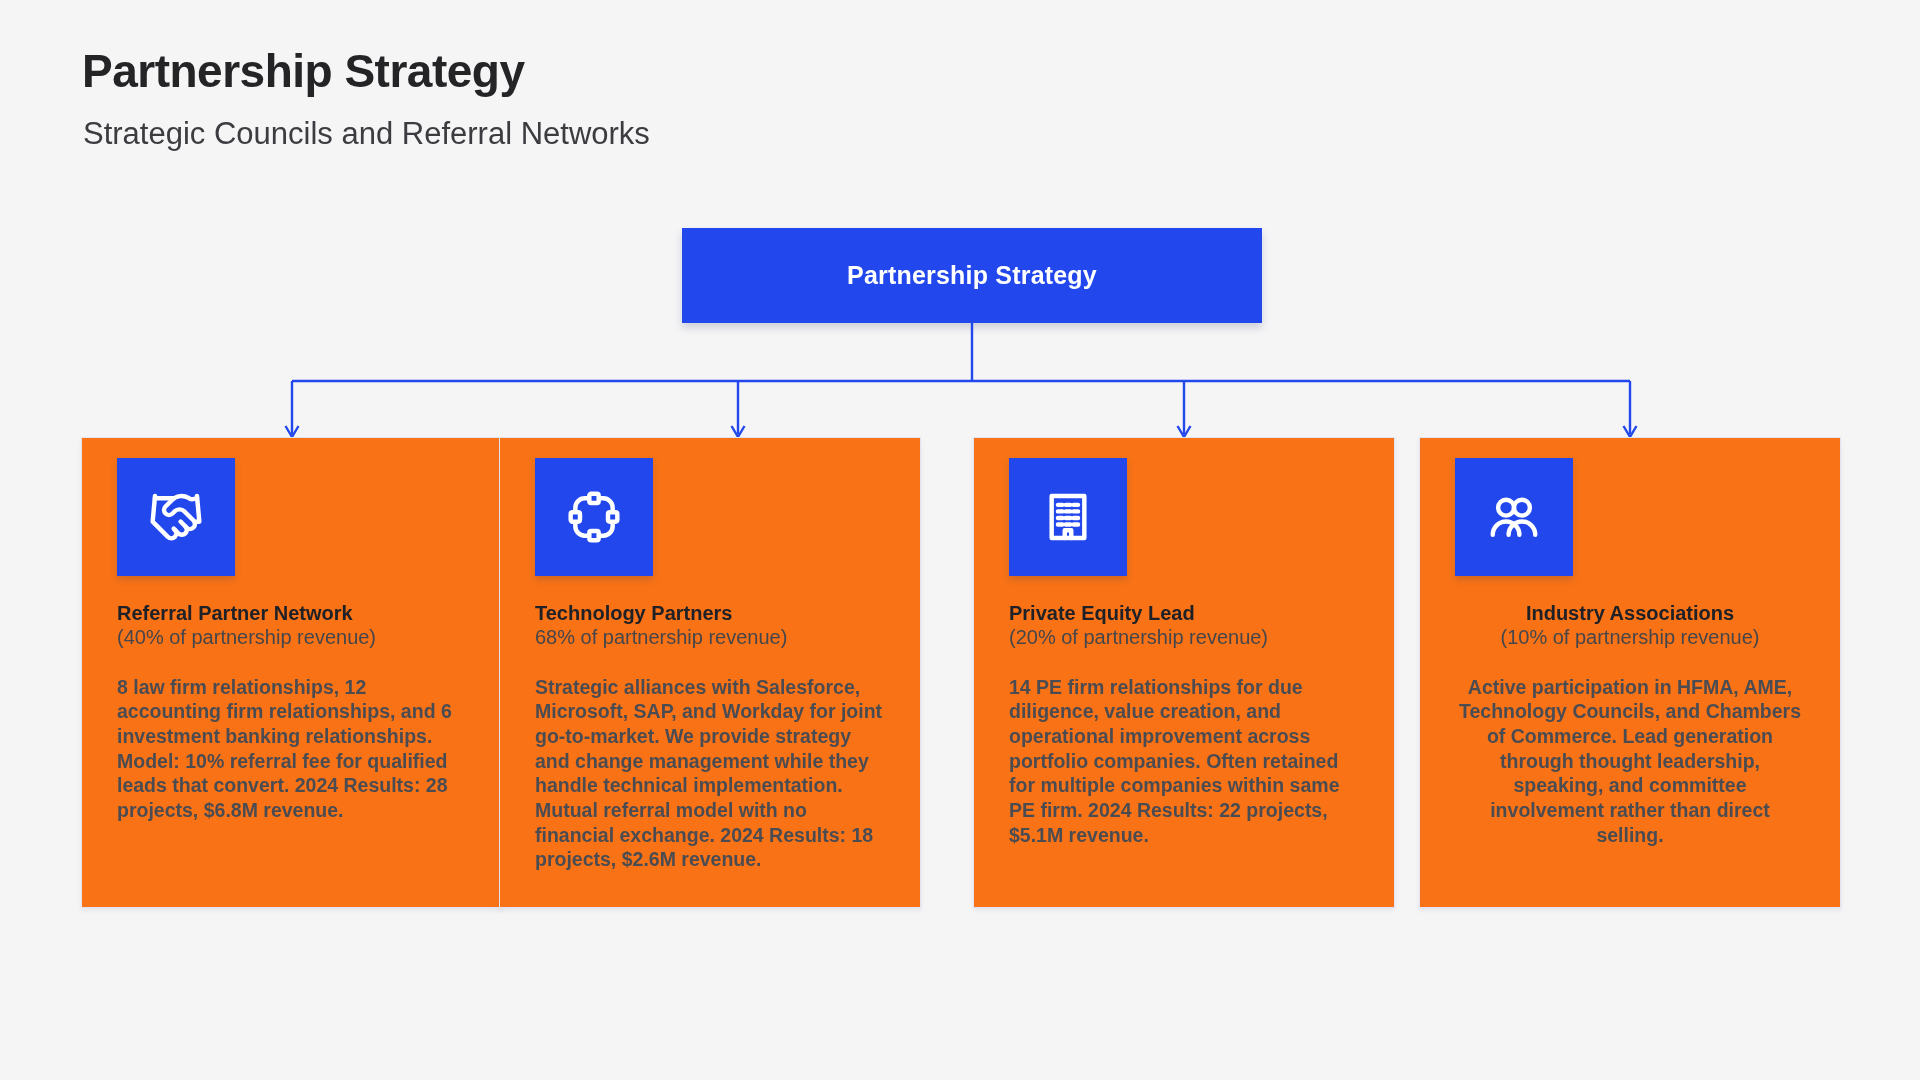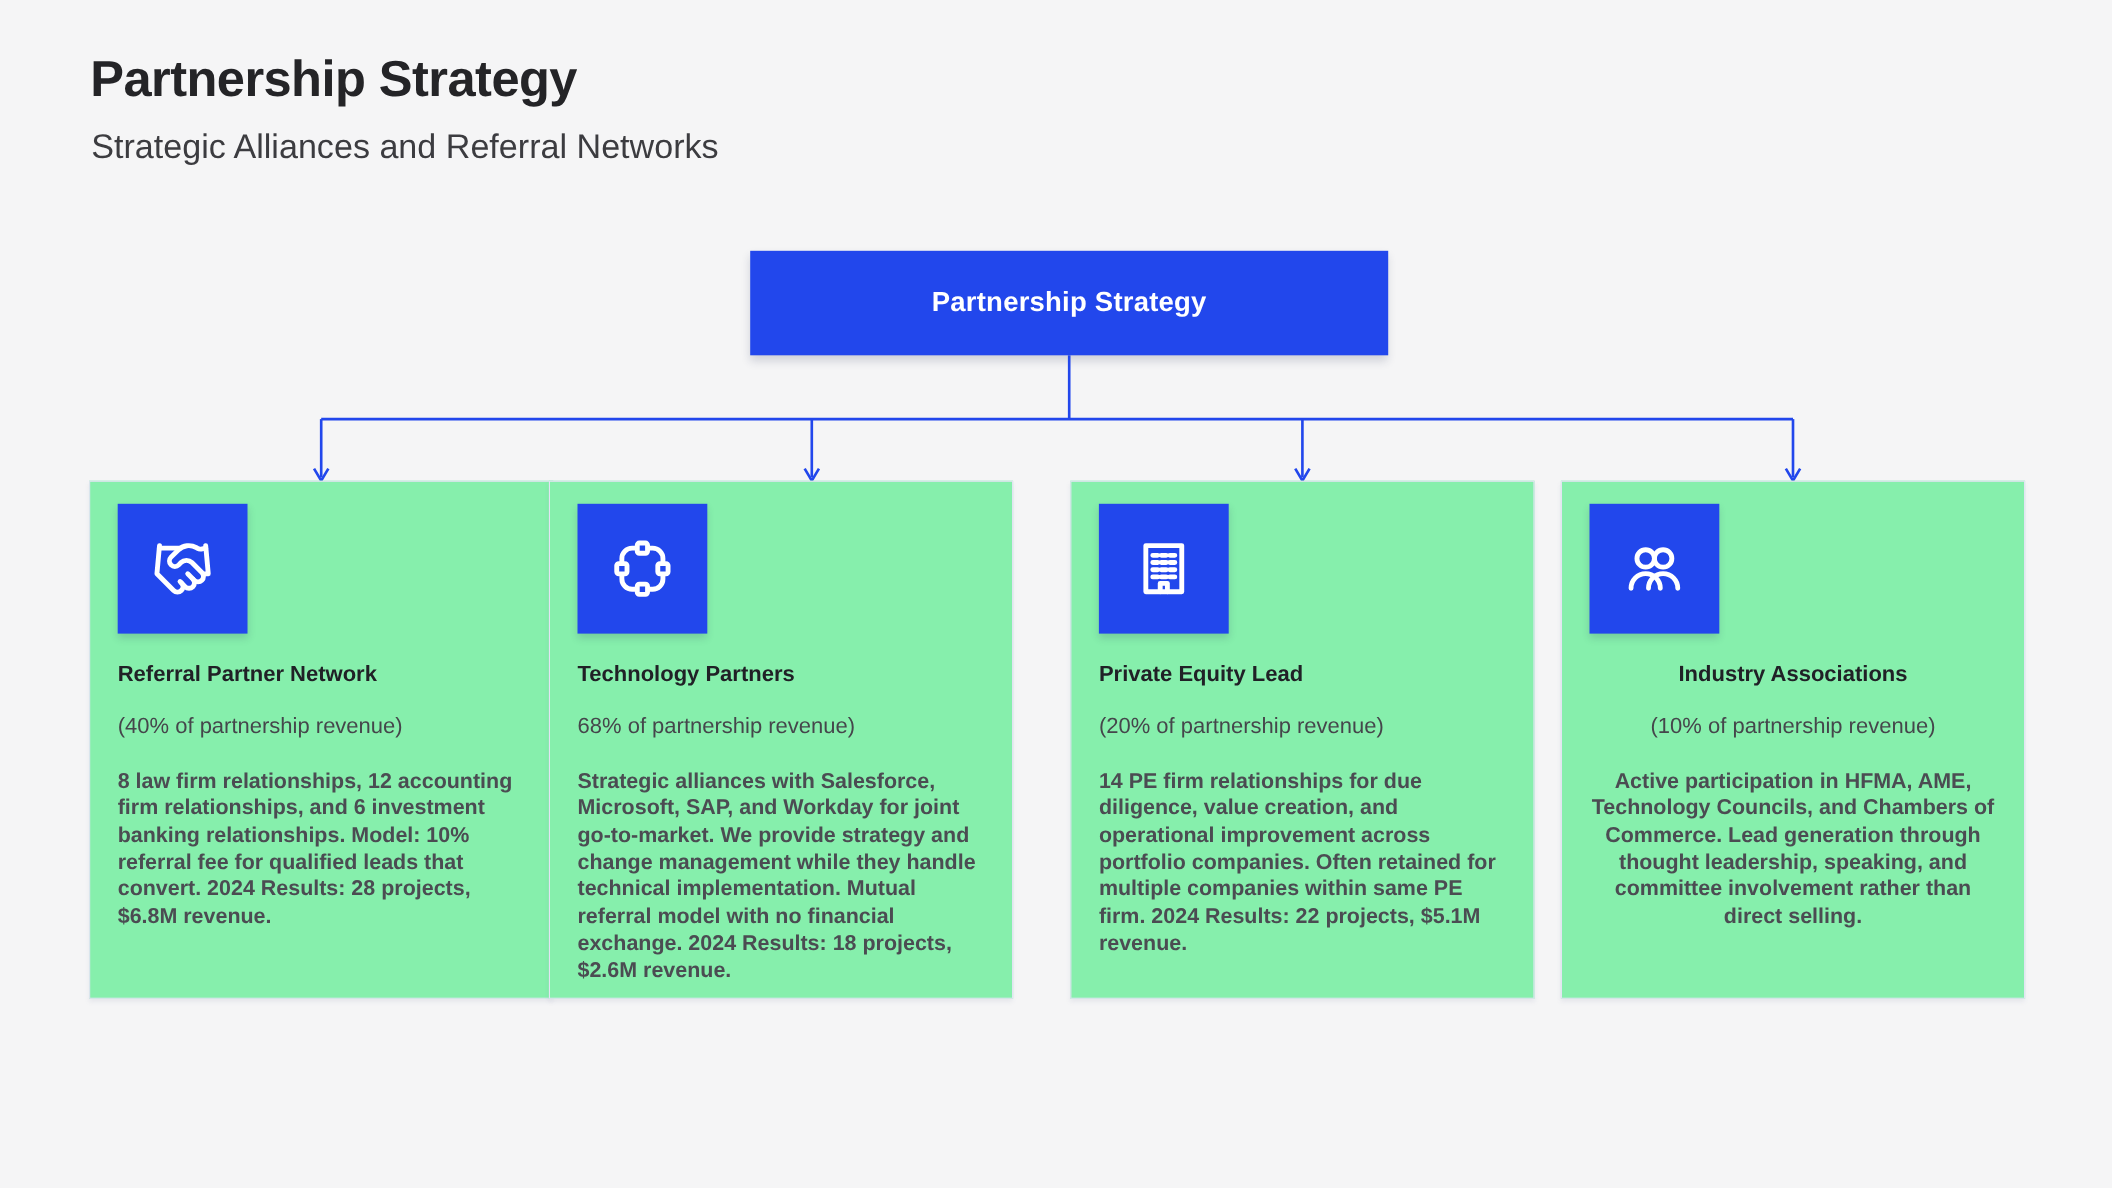--- a/index.html
+++ b/index.html
@@ -27,53 +27,53 @@
   .root-node span {
     color: #ffffff; font-size: 25px; font-weight: 700; letter-spacing: 0.2px;
   }
   .connectors {
     position: absolute; left: 0; top: 0; width: 1920px; height: 1080px;
     pointer-events: none; z-index: 0;
   }
   .connectors path { stroke: #2247ec; stroke-width: 2.4; fill: none; }
   .card {
     position: absolute; top: 437px; width: 422px; height: 471px;
-    background: #86efac;
+    background: #f97316;
     border: 1px solid #e2e4f3;
     box-shadow: 0 3px 4px rgba(110, 120, 160, 0.10);
-    padding: 20px 25px;
+    padding: 20px 35px;
     z-index: 1;
   }
   .card-1 { left: 81px; }
   .card-2 { left: 499px; }
   .card-3 { left: 973px; }
   .card-4 { left: 1419px; text-align: center; }
   .icon-box {
     width: 118px; height: 118px; background: #2247ec;
     display: flex; align-items: center; justify-content: center;
     box-shadow: 0 4px 7px rgba(40, 50, 90, 0.18);
     margin-bottom: 25px;
   }
   .icon-box svg {
     width: 56px; height: 56px;
     stroke: #ffffff; fill: none;
     stroke-width: 1.9; stroke-linecap: round; stroke-linejoin: round;
   }
   .card-title { font-size: 20px; font-weight: 700; color: #202126; line-height: 1.22; }
-  .card-subtitle { font-size: 20px; font-weight: 400; color: #45464b; line-height: 1.22; margin-top: 23px; }
+  .card-subtitle { font-size: 20px; font-weight: 400; color: #45464b; line-height: 1.22; }
   .card-body {
     margin-top: 25px;
     font-size: 19.5px; font-weight: 700; color: #4b4c52; line-height: 1.265;
   }
 </style>
 </head>
 <body>
 
 <h1 class="page-title">Partnership Strategy</h1>
-<div class="page-subtitle">Strategic Alliances and Referral Networks</div>
+<div class="page-subtitle">Strategic Councils and Referral Networks</div>
 
 <div class="root-node">
   <span>Partnership Strategy</span>
 </div>
 
 <svg class="connectors" viewBox="0 0 1920 1080" xmlns="http://www.w3.org/2000/svg">
   <path d="M972 323 V381"></path>
   <path d="M292 381 H1630"></path>
   <path d="M292 381 V434"></path>
   <path d="M285.5 426 L292 437 L298.5 426"></path>

